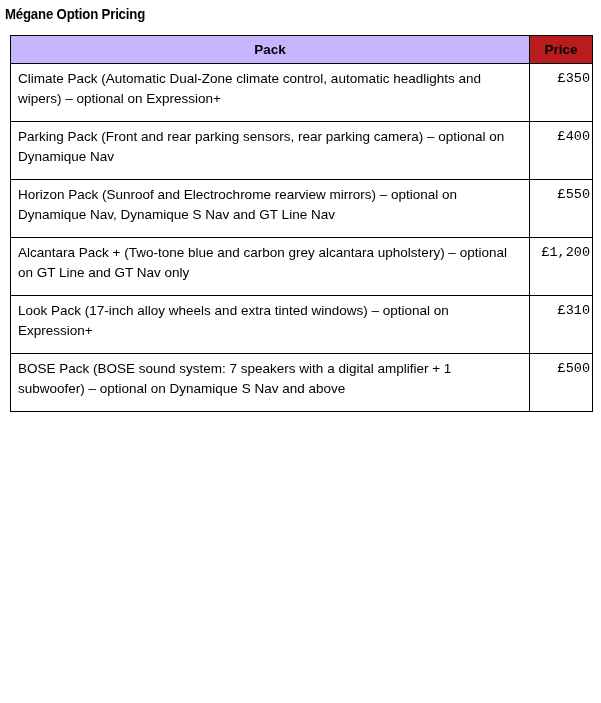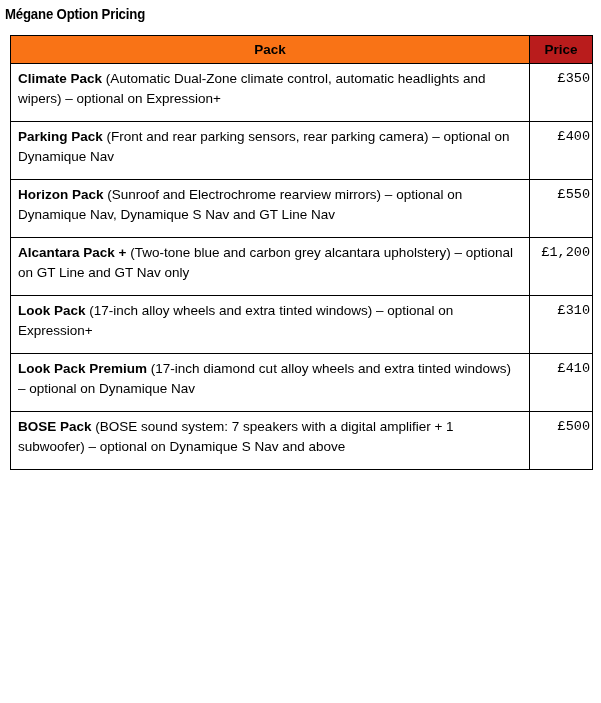--- a/index.html
+++ b/index.html
@@ -41,21 +41,21 @@
     text-align: center;
     vertical-align: middle;
     padding: 0;
   }
   td.pack-cell {
     padding: 5px 10px 13px 7px;
     line-height: 19.5px;
     text-align: left;
   }
   td.pack-cell .pack-name {
-    font-weight: bold;
+    font-weight: normal;
   }
   td.price-cell {
     padding: 5px 2px 13px 2px;
     line-height: 19.5px;
     text-align: right;
     font-family: Liberation Mono, monospace;
   }
   col.pack-col  { width: 519px; }
   col.price-col { width: 63px; }
 </style>
@@ -64,21 +64,21 @@
 
 <div class="title">Mégane Option Pricing</div>
 
 <table class="pricing">
   <colgroup>
     <col class="pack-col">
     <col class="price-col">
   </colgroup>
   <thead>
     <tr>
-      <th style="background: #f97316;">Pack</th>
+      <th style="background: #c4b5fd;">Pack</th>
       <th style="background: #b91c1c;">Price</th>
     </tr>
   </thead>
   <tbody id="table-body">
   <tr>
     <td class="pack-cell"><span class="pack-name">Climate Pack</span><span class="pack-desc"> (Automatic Dual-Zone climate control, automatic headlights and wipers) – optional on Expression+</span></td>
     <td class="price-cell">£350</td>
   </tr>
 
   <tr>
@@ -99,23 +99,19 @@
   <tr>
     <td class="pack-cell"><span class="pack-name">Alcantara Pack +</span><span class="pack-desc"> (Two-tone blue and carbon grey alcantara upholstery) – optional on GT Line and GT Nav only</span></td>
     <td class="price-cell">£1,200</td>
   </tr>
 
   <tr>
     <td class="pack-cell"><span class="pack-name">Look Pack</span><span class="pack-desc"> (17-inch alloy wheels and extra tinted windows) – optional on Expression+</span></td>
     <td class="price-cell">£310</td>
   </tr>
 
-  <tr>
-    <td class="pack-cell"><span class="pack-name">Look Pack Premium</span><span class="pack-desc"> (17-inch diamond cut alloy wheels and extra tinted windows) – optional on Dynamique Nav</span></td>
-    <td class="price-cell">£410</td>
-  </tr>
 
   <tr>
     <td class="pack-cell"><span class="pack-name">BOSE Pack</span><span class="pack-desc"> (BOSE sound system: 7 speakers with a digital amplifier + 1 subwoofer) – optional on Dynamique S Nav and above</span></td>
     <td class="price-cell">£500</td>
   </tr>
 </tbody>
 </table>
 
 </body></html>

